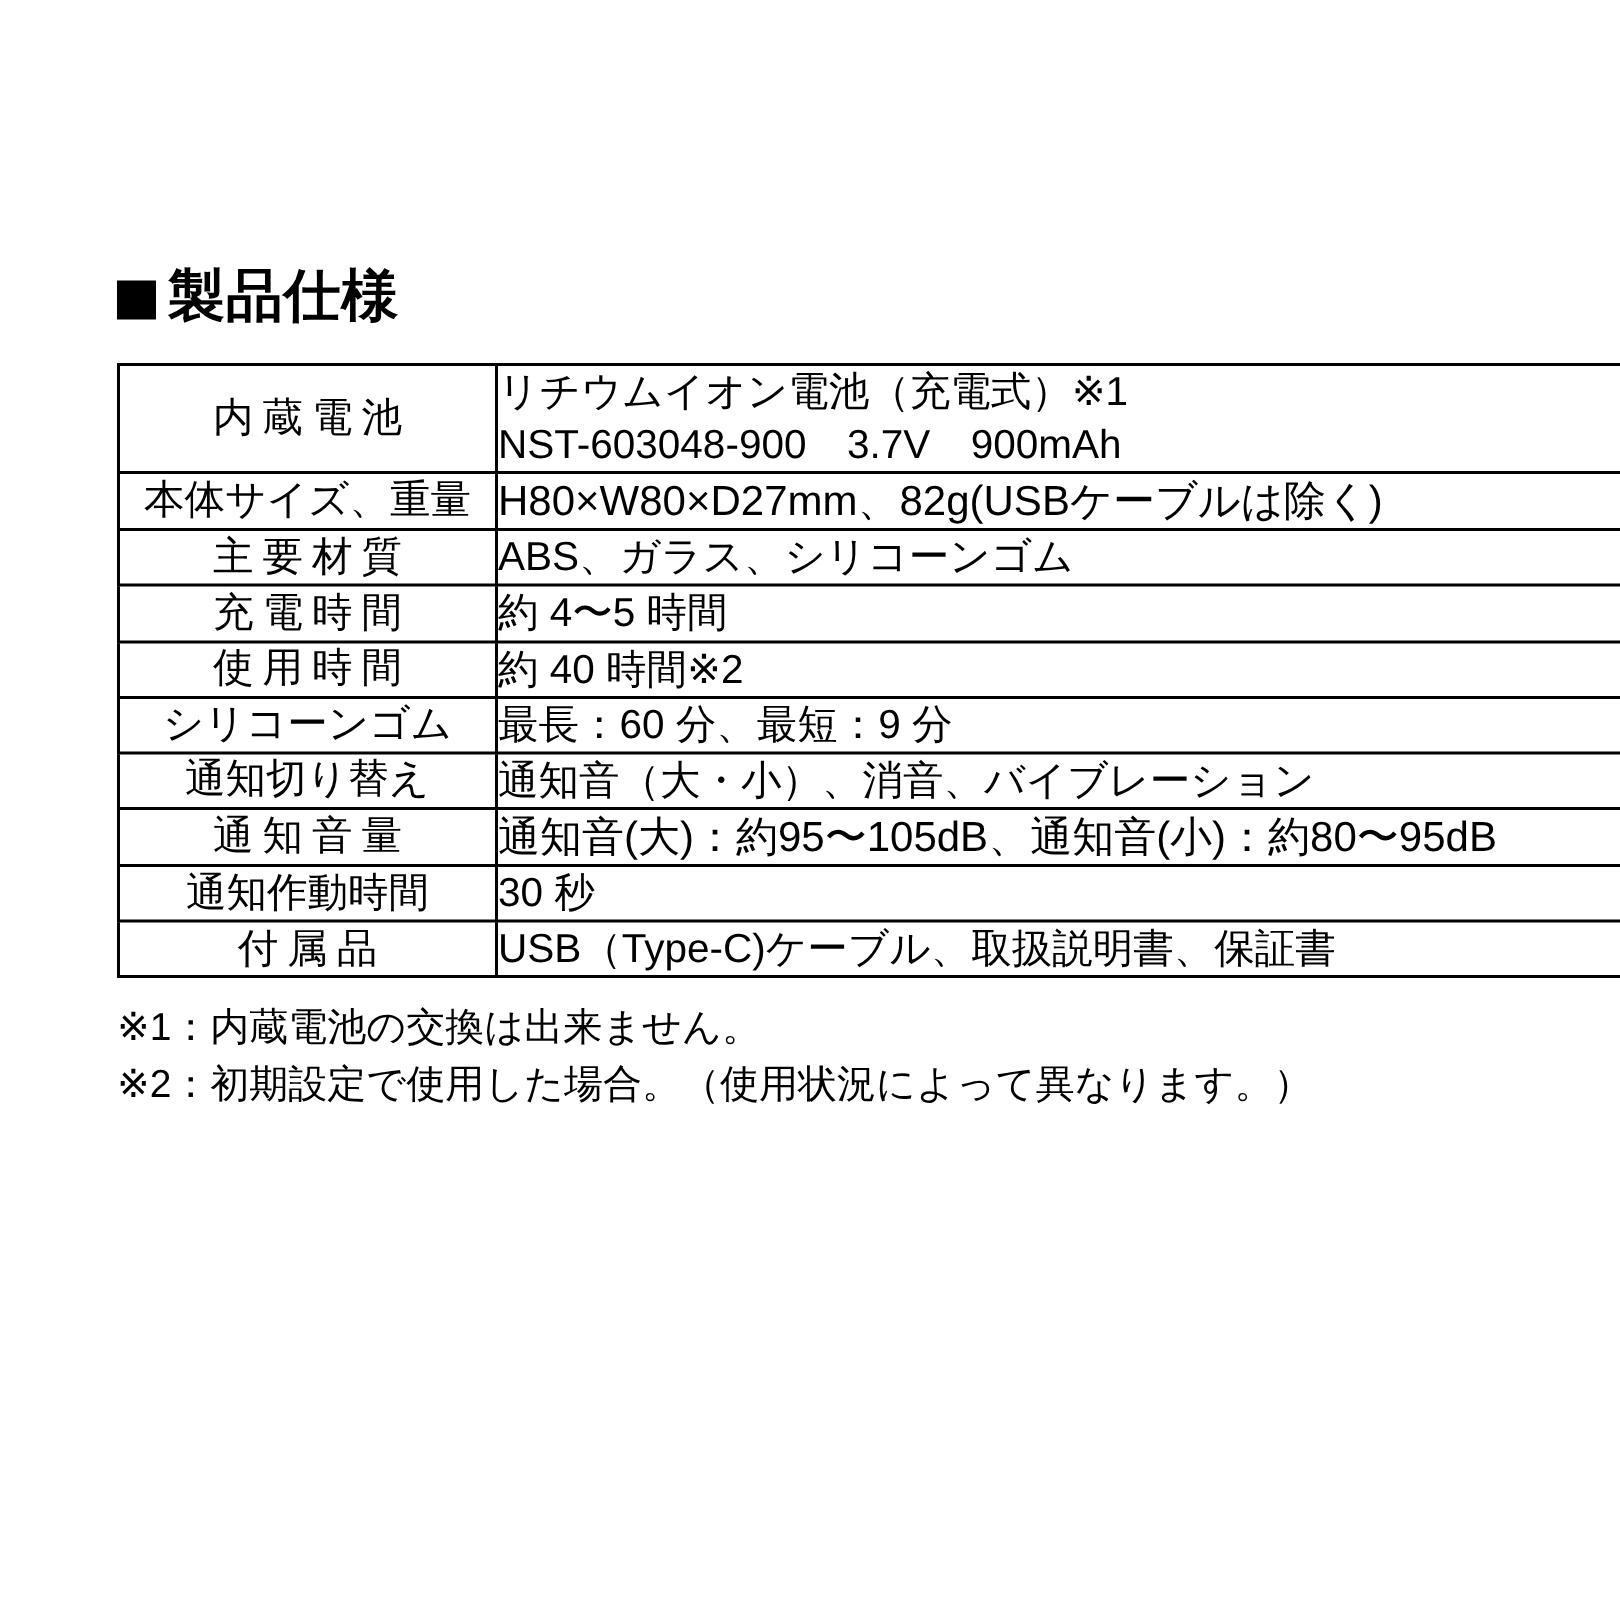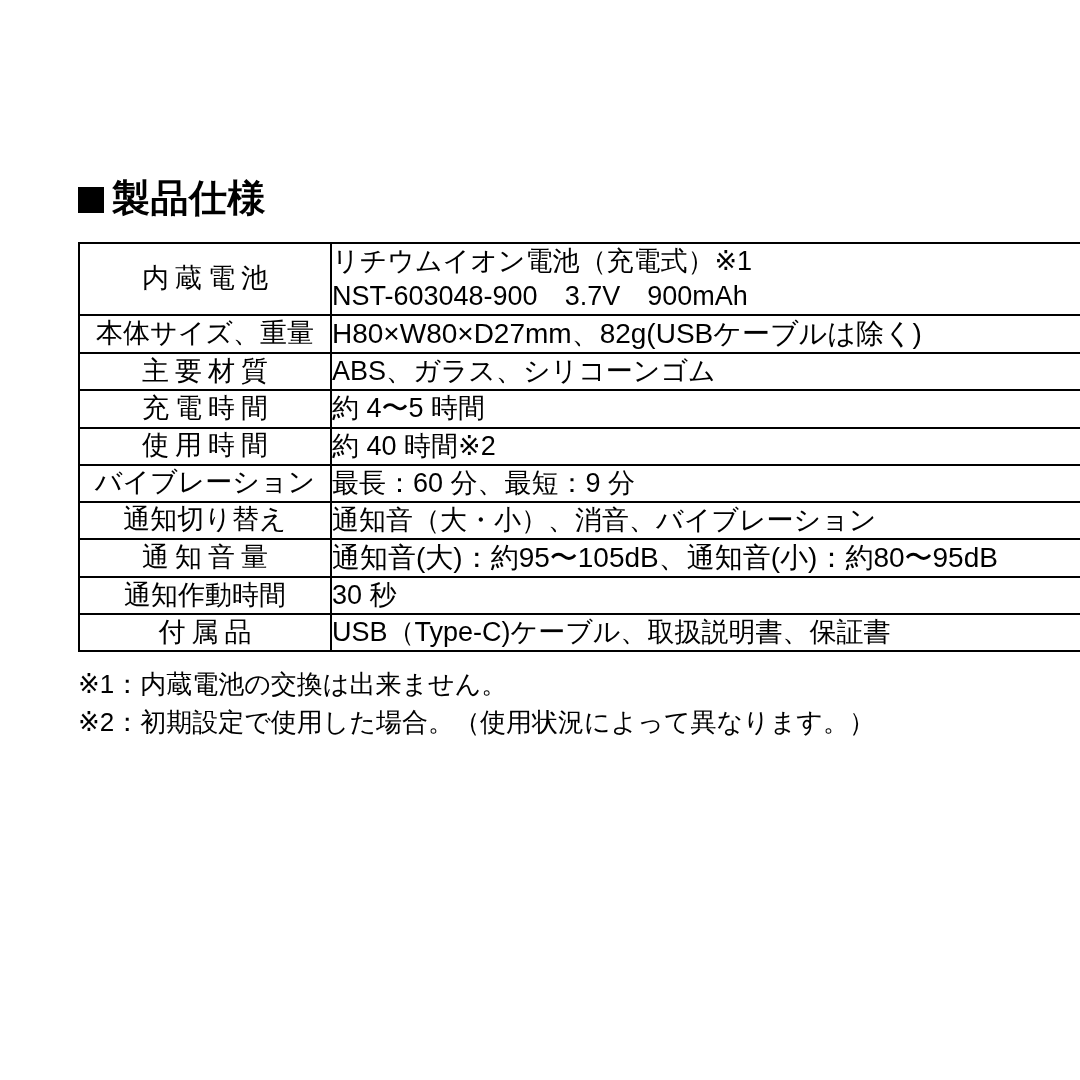--- a/index.html
+++ b/index.html
@@ -139,21 +139,21 @@
         <td class="label">
           <span class="spaced">使用時間</span>
         </td>
         <td class="value">
           <span class="line">約 40 時間※2</span>
         </td>
       </tr>
 
       <tr>
         <td class="label">
-          <span>バイブレーション</span>
+          <span>シリコーンゴム</span>
         </td>
         <td class="value">
           <span class="line">最長：60 分、最短：9 分</span>
         </td>
       </tr>
 
       <tr>
         <td class="label">
           <span>通知切り替え</span>
         </td>

